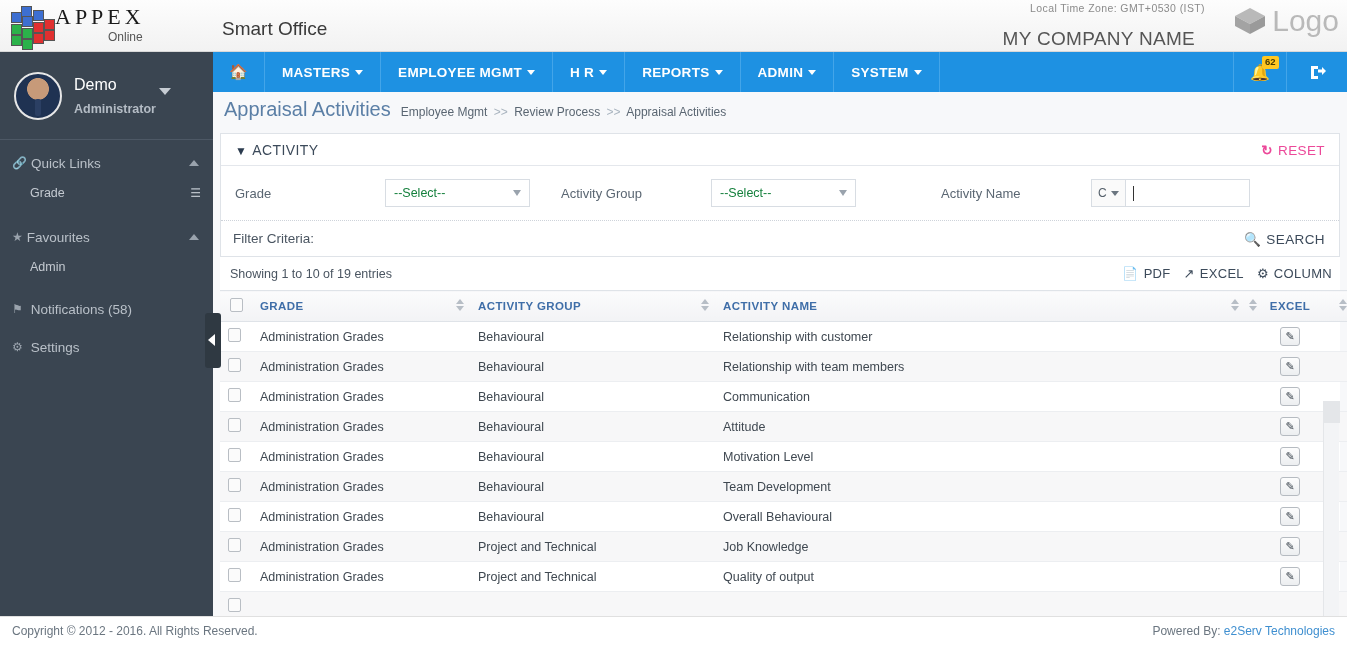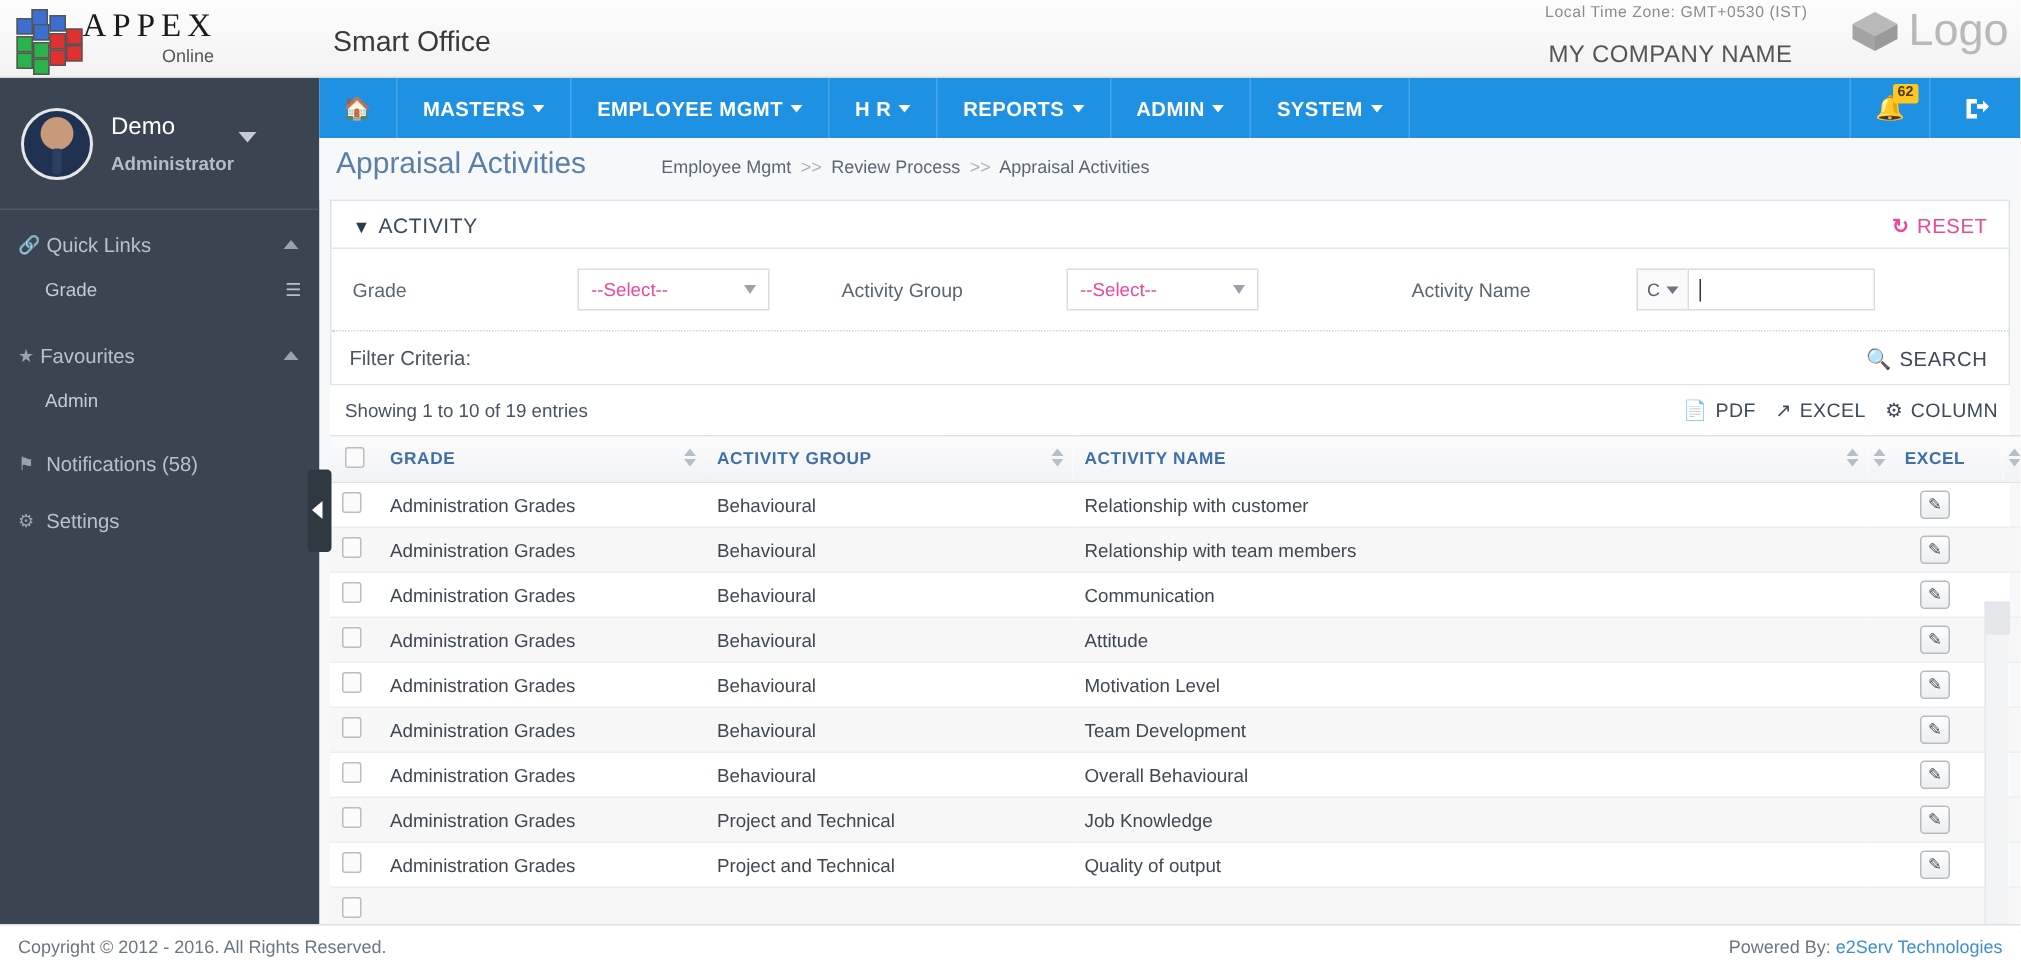--- a/index.html
+++ b/index.html
@@ -41,21 +41,21 @@
   .apptitle {
     position: absolute; left: 222px; top: 18px;
     font-size: 19px; color: #3a3a3a;
   }
   .tzone {
     position: absolute; right: 142px; top: 2px;
     font-size: 10.5px; color: #8b8b8b; letter-spacing: .4px;
   }
   .company {
     position: absolute; right: 152px; top: 28px;
-    font-size: 16px; color: #555; letter-spacing: .3px;
+    font-size: 19px; color: #555; letter-spacing: .3px;
   }
   .rlogo {
     position: absolute; right: 8px; top: 6px;
     display: flex; align-items: center; gap: 5px;
   }
   .rlogo .lbox { width: 34px; height: 30px; position: relative; }
   .rlogo .ltext { font-size: 30px; color: #b9b9b9; line-height: 1; font-weight: 400; }
 
   
   .sidebar {
@@ -142,21 +142,21 @@
     border-right: 4px solid transparent; border-top: 5px solid #fff;
   }
 
   
   .content {
     position: absolute; left: 213px; top: 92px;
     width: 1134px; height: 524px; background: #f7f8fa;
   }
   .pagehead {
     height: 41px; display: flex; align-items: baseline;
-    padding: 6px 0 0 11px; background: #f7f8fa; gap: 40px;
+    padding: 6px 0 0 11px; background: #f7f8fa;
   }
   .ptitle { font-size: 20px; color: #5b7fa6; font-weight: 400; }
   .crumbs { margin-left: 10px; font-size: 12px; color: #5a6672; }
   .crumbs .sep { color: #a9b4bf; margin: 0 3px; }
 
   .panel {
     margin: 0 7px; background: #ffffff;
     border: 1px solid #dfe3e8;
   }
   .panelhead {
@@ -169,22 +169,22 @@
   .reset { font-size: 13.5px; color: #ec4899; letter-spacing: .4px; }
   .reset .rico { margin-right: 5px; font-weight: bold; }
 
   .filtrow {
     display: flex; align-items: center; height: 55px;
     border-bottom: 1px dotted #ced3da;
   }
   .fgroup { display: flex; align-items: center; }
   .flabel { font-size: 13px; color: #5a6672; }
   .sel {
-    width: 128px; height: 28px; border: 1px solid #d8dde3;
-    background: #fff; font-size: 12.5px; color: #ec4899;
+    width: 145px; height: 28px; border: 1px solid #d8dde3;
+    background: #fff; font-size: 12.5px; color: #15803d;
     display: flex; align-items: center; padding: 0 8px;
     justify-content: space-between;
   }
   .sel .ar {
     width: 0; height: 0; border-left: 4px solid transparent;
     border-right: 4px solid transparent; border-top: 6px solid #9aa3ad;
   }
   .inpgrp { display: flex; height: 28px; }
   .inpgrp .pre {
     border: 1px solid #d8dde3; border-right: none; background: #fafafa;

